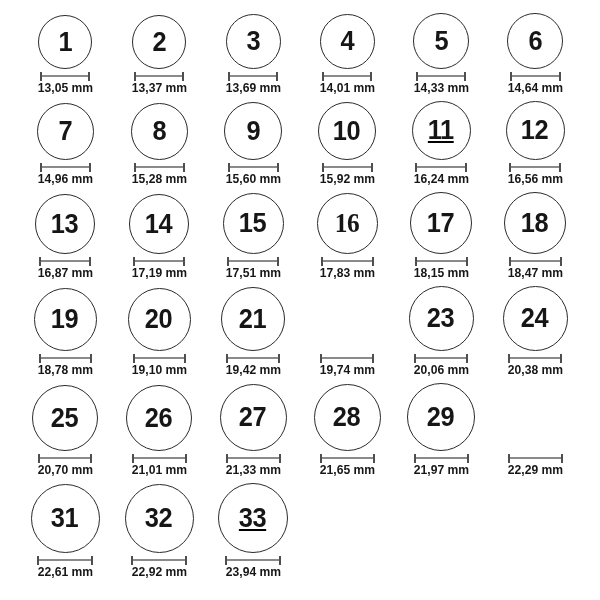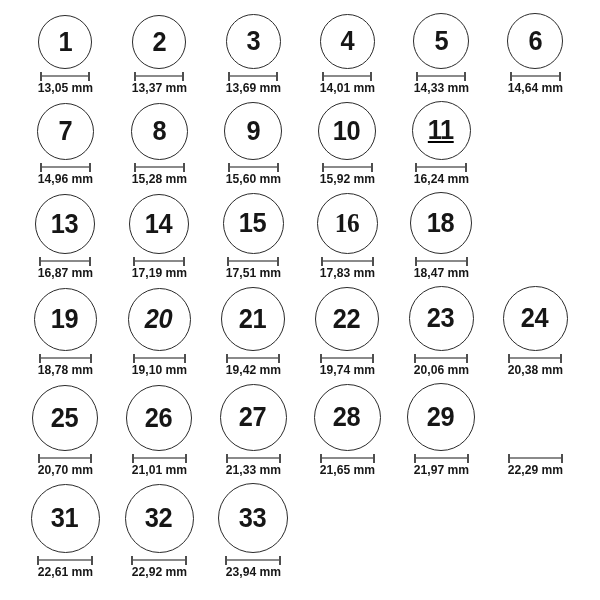--- a/index.html
+++ b/index.html
@@ -137,20 +137,30 @@
       <div class="cell">
         <div class="circle" style="width: 59px; height: 59px; text-decoration: underline;">
           <span class="num">11</span>
         </div>
         <div class="dim" style="width: 52px;">
           <span class="tick l"></span>
           <span class="tick r"></span>
         </div>
         <div class="label">16,24 mm</div>
       </div>
+      <div class="cell">
+        <div class="circle" style="width: 59px; height: 59px;">
+          <span class="num">12</span>
+        </div>
+        <div class="dim" style="width: 52px;">
+          <span class="tick l"></span>
+          <span class="tick r"></span>
+        </div>
+        <div class="label">16,56 mm</div>
+      </div>
     </div>
     <div class="row">
       <div class="cell">
         <div class="circle" style="width: 60px; height: 60px;">
           <span class="num">13</span>
         </div>
         <div class="dim" style="width: 52px;">
           <span class="tick l"></span>
           <span class="tick r"></span>
         </div>
@@ -181,20 +191,30 @@
           <span class="num">16</span>
         </div>
         <div class="dim" style="width: 53px;">
           <span class="tick l"></span>
           <span class="tick r"></span>
         </div>
         <div class="label">17,83 mm</div>
       </div>
       <div class="cell">
         <div class="circle" style="width: 62px; height: 62px;">
+          <span class="num">17</span>
+        </div>
+        <div class="dim" style="width: 53px;">
+          <span class="tick l"></span>
+          <span class="tick r"></span>
+        </div>
+        <div class="label">18,15 mm</div>
+      </div>
+      <div class="cell">
+        <div class="circle" style="width: 62px; height: 62px;">
           <span class="num">18</span>
         </div>
         <div class="dim" style="width: 53px;">
           <span class="tick l"></span>
           <span class="tick r"></span>
         </div>
         <div class="label">18,47 mm</div>
       </div>
     </div>
     <div class="row">
@@ -202,43 +222,40 @@
         <div class="circle" style="width: 63px; height: 63px;">
           <span class="num">19</span>
         </div>
         <div class="dim" style="width: 53px;">
           <span class="tick l"></span>
           <span class="tick r"></span>
         </div>
         <div class="label">18,78 mm</div>
       </div>
       <div class="cell">
-        <div class="circle" style="width: 63px; height: 63px; font-style: italic;">
+        <div class="circle" style="width: 63px; height: 63px;">
           <span class="num">20</span>
         </div>
         <div class="dim" style="width: 53px;">
           <span class="tick l"></span>
           <span class="tick r"></span>
         </div>
         <div class="label">19,10 mm</div>
       </div>
       <div class="cell">
         <div class="circle" style="width: 64px; height: 64px;">
           <span class="num">21</span>
         </div>
         <div class="dim" style="width: 54px;">
           <span class="tick l"></span>
           <span class="tick r"></span>
         </div>
         <div class="label">19,42 mm</div>
       </div>
       <div class="cell">
-        <div class="circle" style="width: 64px; height: 64px;">
-          <span class="num">22</span>
-        </div>
         <div class="dim" style="width: 54px;">
           <span class="tick l"></span>
           <span class="tick r"></span>
         </div>
         <div class="label">19,74 mm</div>
       </div>
       <div class="cell">
         <div class="circle" style="width: 65px; height: 65px;">
           <span class="num">23</span>
         </div>
@@ -333,21 +350,21 @@
         <div class="circle" style="width: 69px; height: 69px;">
           <span class="num">32</span>
         </div>
         <div class="dim" style="width: 56px;">
           <span class="tick l"></span>
           <span class="tick r"></span>
         </div>
         <div class="label">22,92 mm</div>
       </div>
       <div class="cell">
-        <div class="circle" style="width: 70px; height: 70px;">
+        <div class="circle" style="width: 70px; height: 70px; text-decoration: underline;">
           <span class="num">33</span>
         </div>
         <div class="dim" style="width: 56px;">
           <span class="tick l"></span>
           <span class="tick r"></span>
         </div>
         <div class="label">23,94 mm</div>
       </div>
     </div>
   </div>

